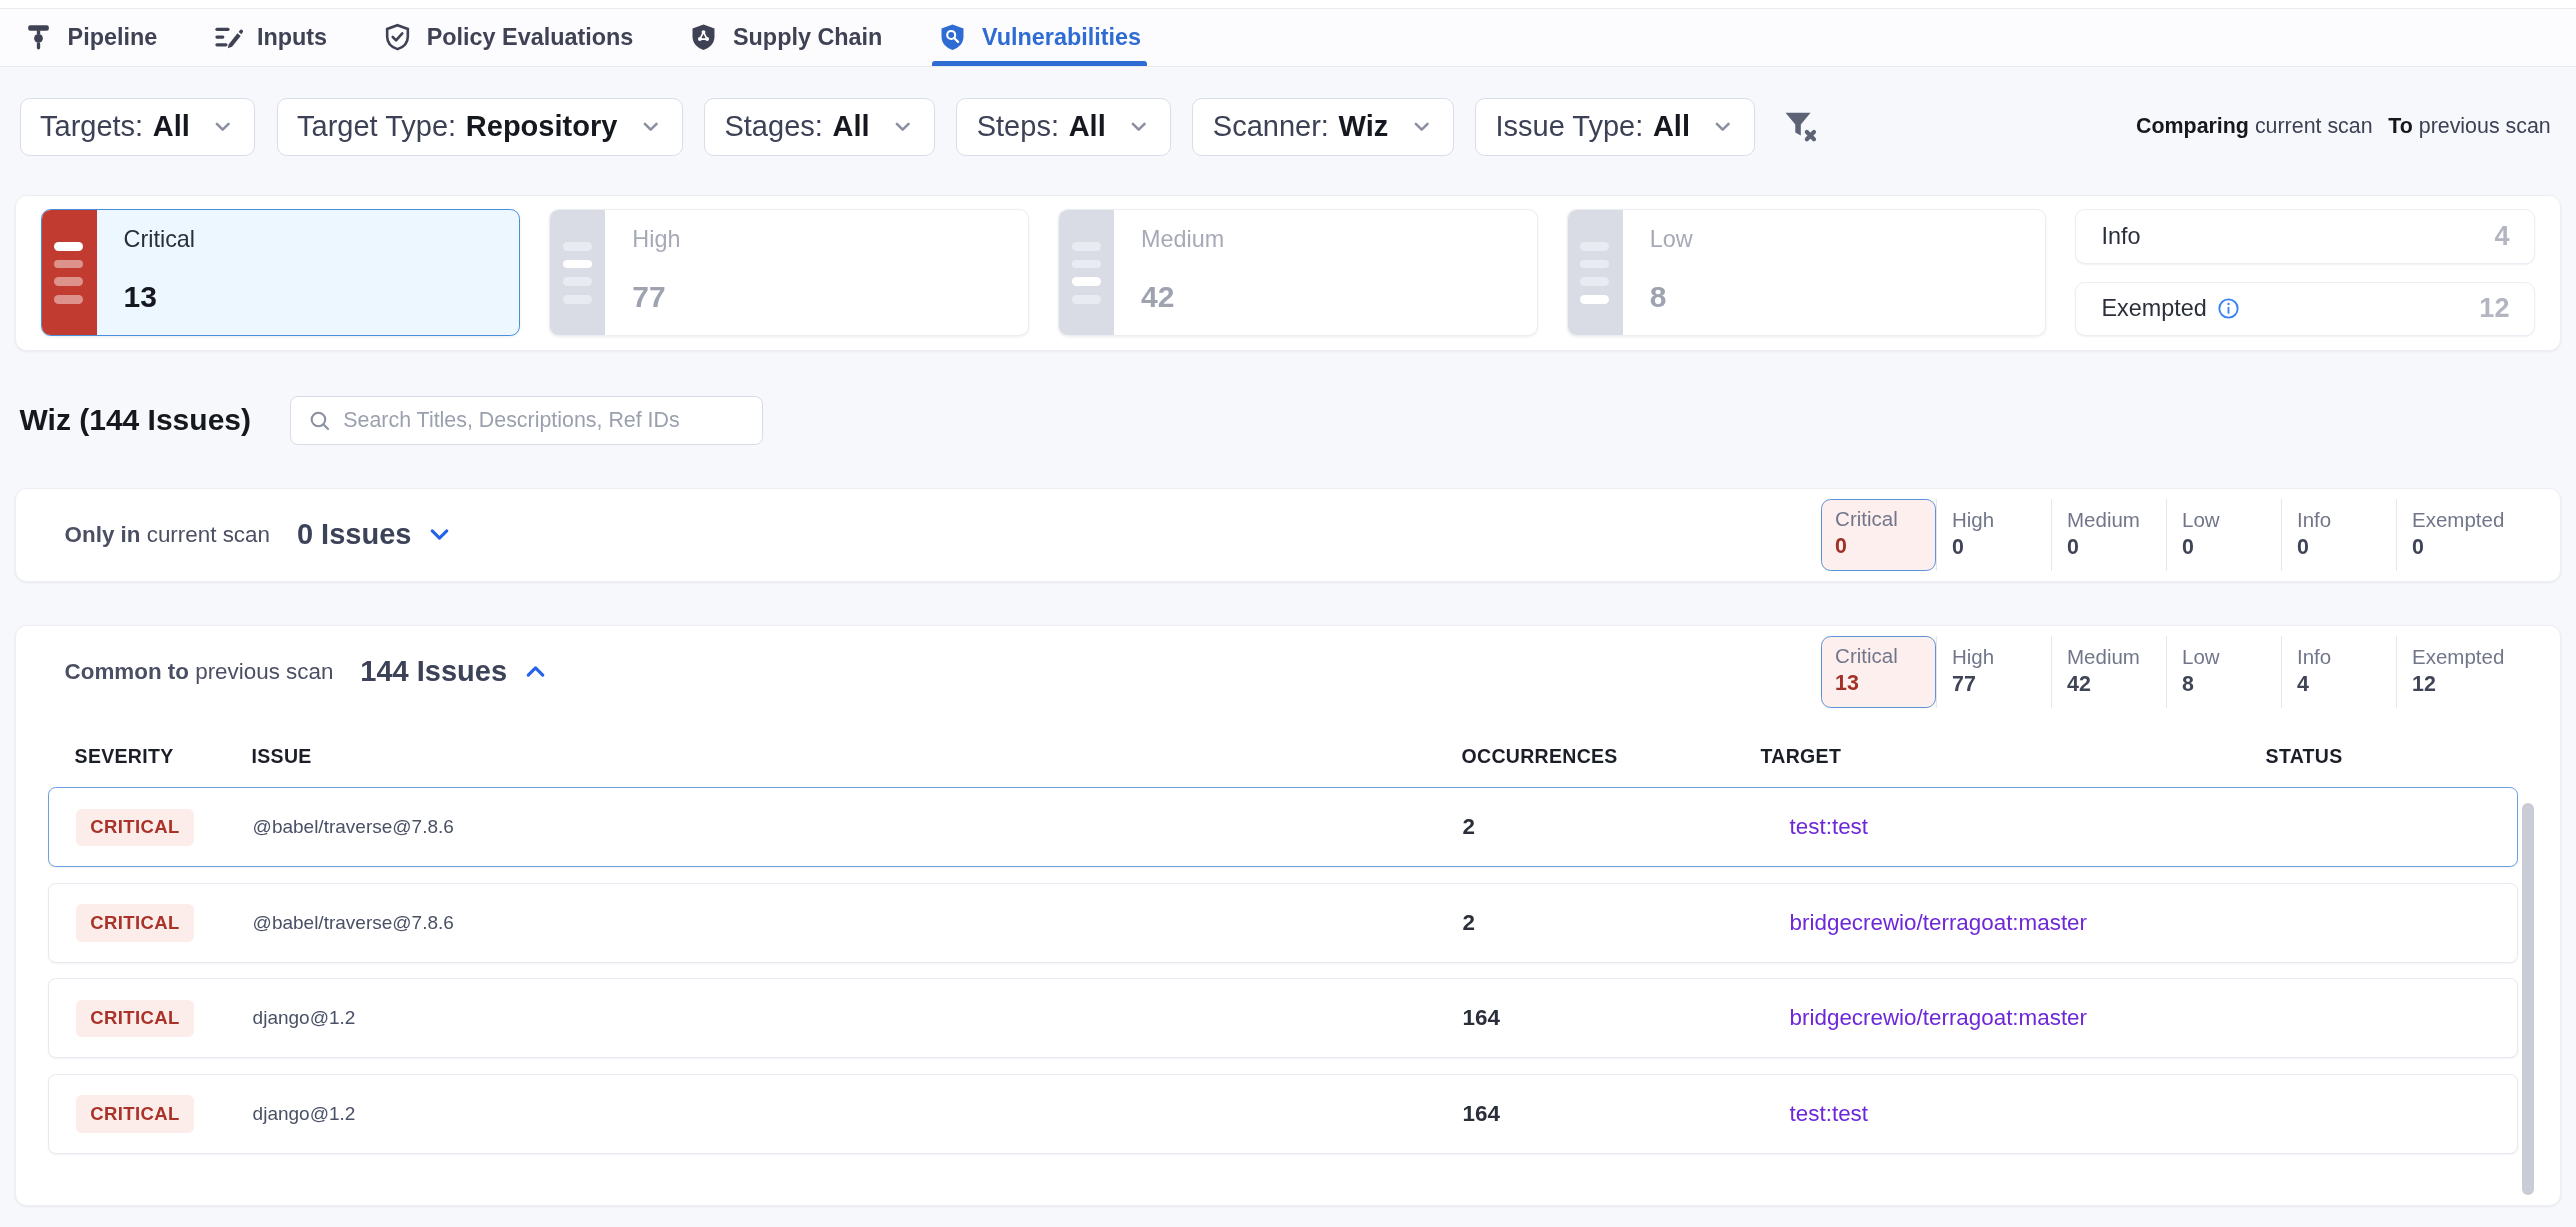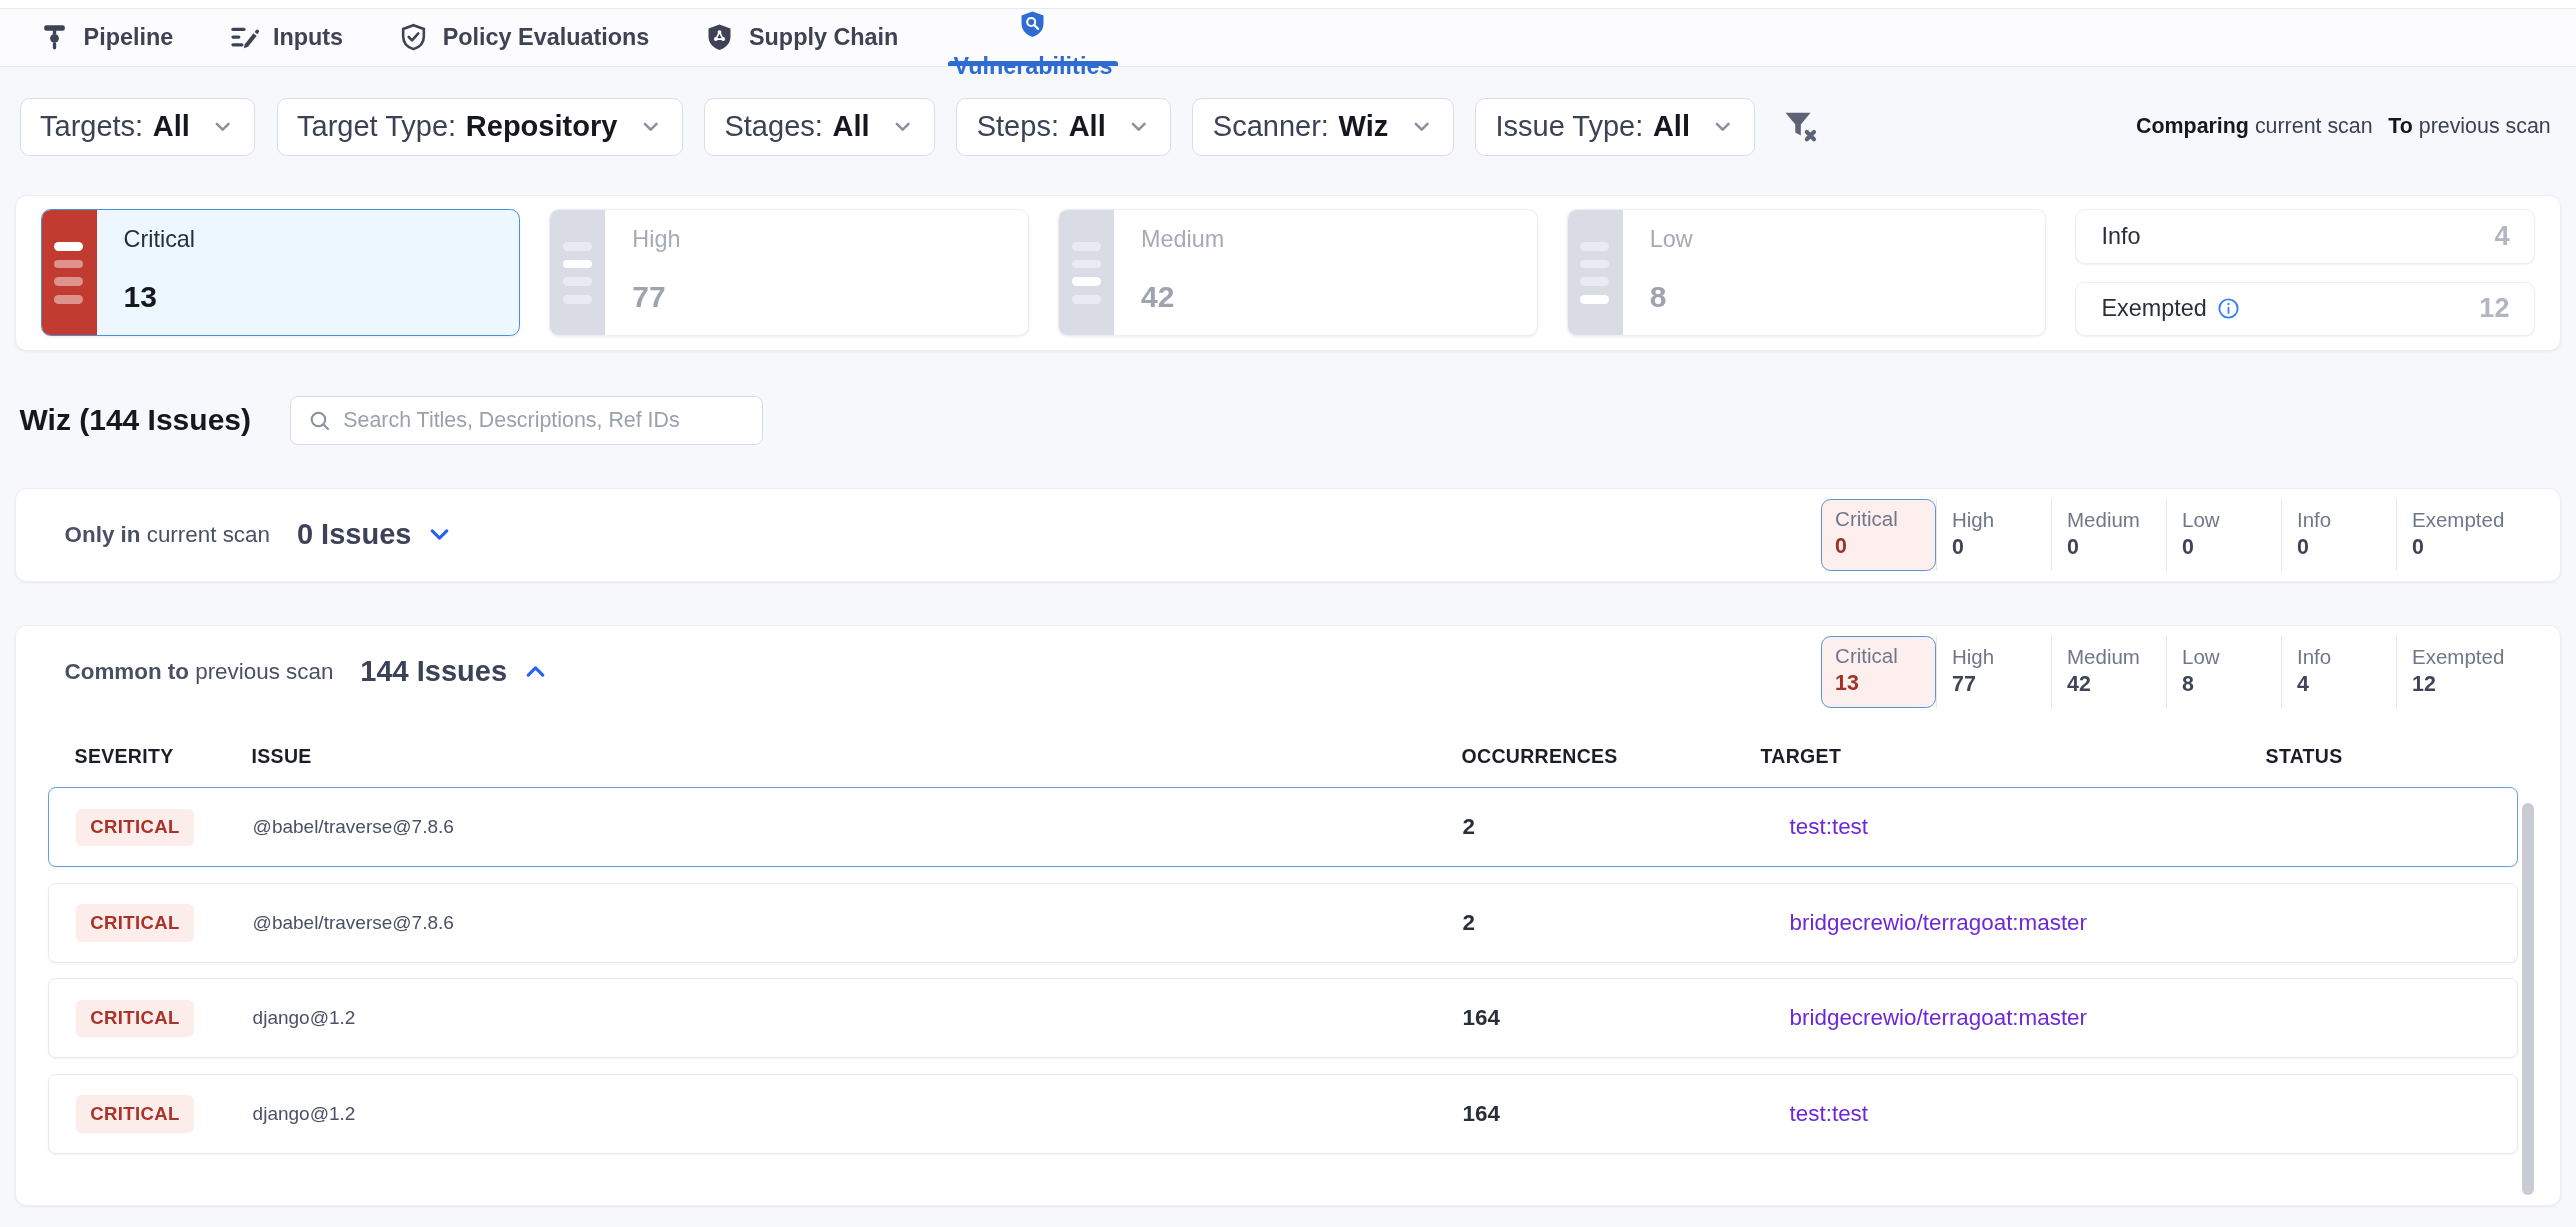--- a/index.html
+++ b/index.html
@@ -2,25 +2,25 @@
 <html><head>
 <meta charset="utf-8">
 <style>
   * { margin:0; padding:0; box-sizing:border-box; }
   html,body { width:2576px; height:1228px; overflow:hidden; }
   body { font-family:"Liberation Sans", sans-serif; background:#f7f8fb; color:#15181e; }
   .page { position:relative; width:2576px; height:1228px; }
 
   
   .top-edge { height:8.8px; background:#ffffff; border-bottom:1px solid #e8eaf0; }
-  .tabbar { height:58px; background:#fcfcfe; border-bottom:1px solid #e8eaf0; display:flex; align-items:stretch; padding:0 39px; gap:55px; }
+  .tabbar { height:58px; background:#fcfcfe; border-bottom:1px solid #e8eaf0; display:flex; align-items:stretch; padding:0 23px; gap:55px; }
   .tab { position:relative; display:flex; align-items:center; gap:13.6px; cursor:pointer; color:#3f4254; font-size:23.4px; font-weight:700; }
   .tab .t-icon { width:31px; height:31px; display:inline-flex; }
   .tab .t-icon svg { width:100%; height:100%; }
-  .tab.active { color:#2e6bd3;flex-direction:column; }
+  .tab.active { color:#2e6bd3; }
   .tab.active::after { content:""; position:absolute; left:-5.8px; right:-5.8px; bottom:0; height:4.9px; background:#2e6bd3; border-radius:2.9px 2.9px 0 0; }
 
   
   .filter-row { display:flex; align-items:center; gap:21.4px; margin:31px 13.6px 0 19.5px; }
   .filter-btn { display:inline-flex; align-items:center; gap:9.7px; height:58px; padding:0 19.5px; background:#fff; border:1px solid #d9dde7; border-radius:9.7px; font-size:29px; color:#3c4155; cursor:pointer; font-family:inherit; }
   .filter-btn b { color:#15181e; font-weight:700; }
   .filter-btn .chev-sm { width:23.4px; height:23.4px; color:#8a90a2; margin-left:11.7px; display:inline-flex; }
   .filter-btn .chev-sm svg { width:100%; height:100%; }
   .filter-clear { width:39px; height:39px; color:#5d6375; display:inline-flex; margin-left:3.9px; cursor:pointer; }
   .filter-clear svg { width:100%; height:100%; }

